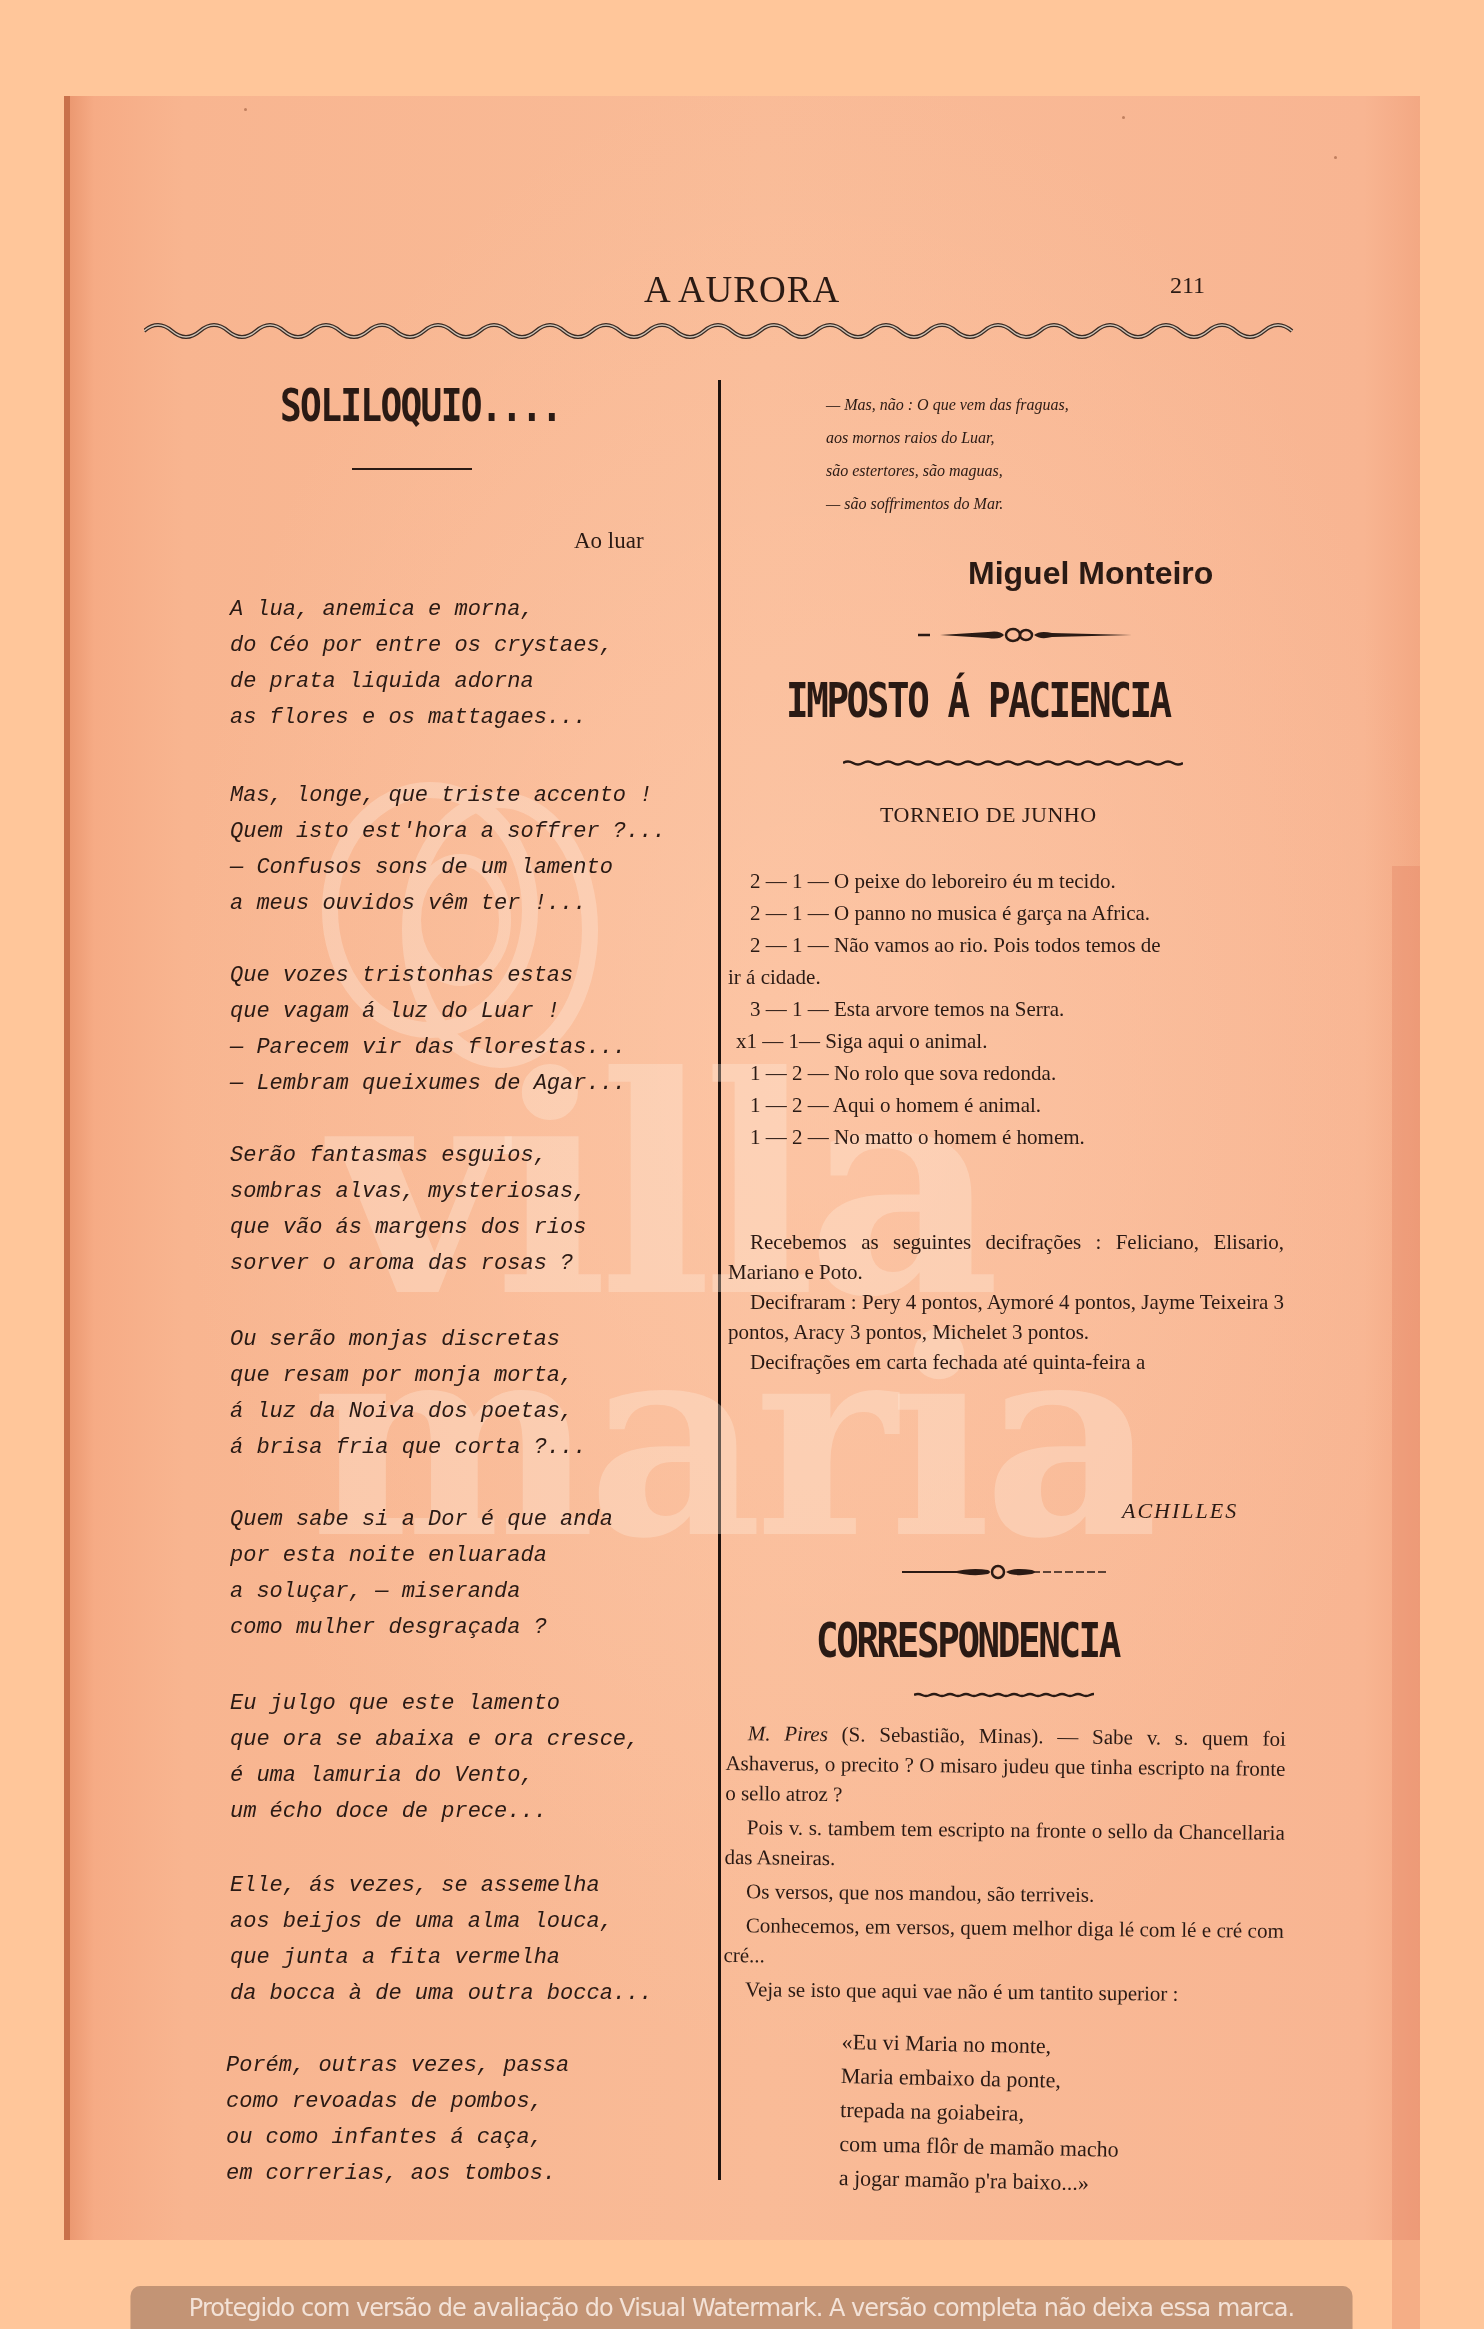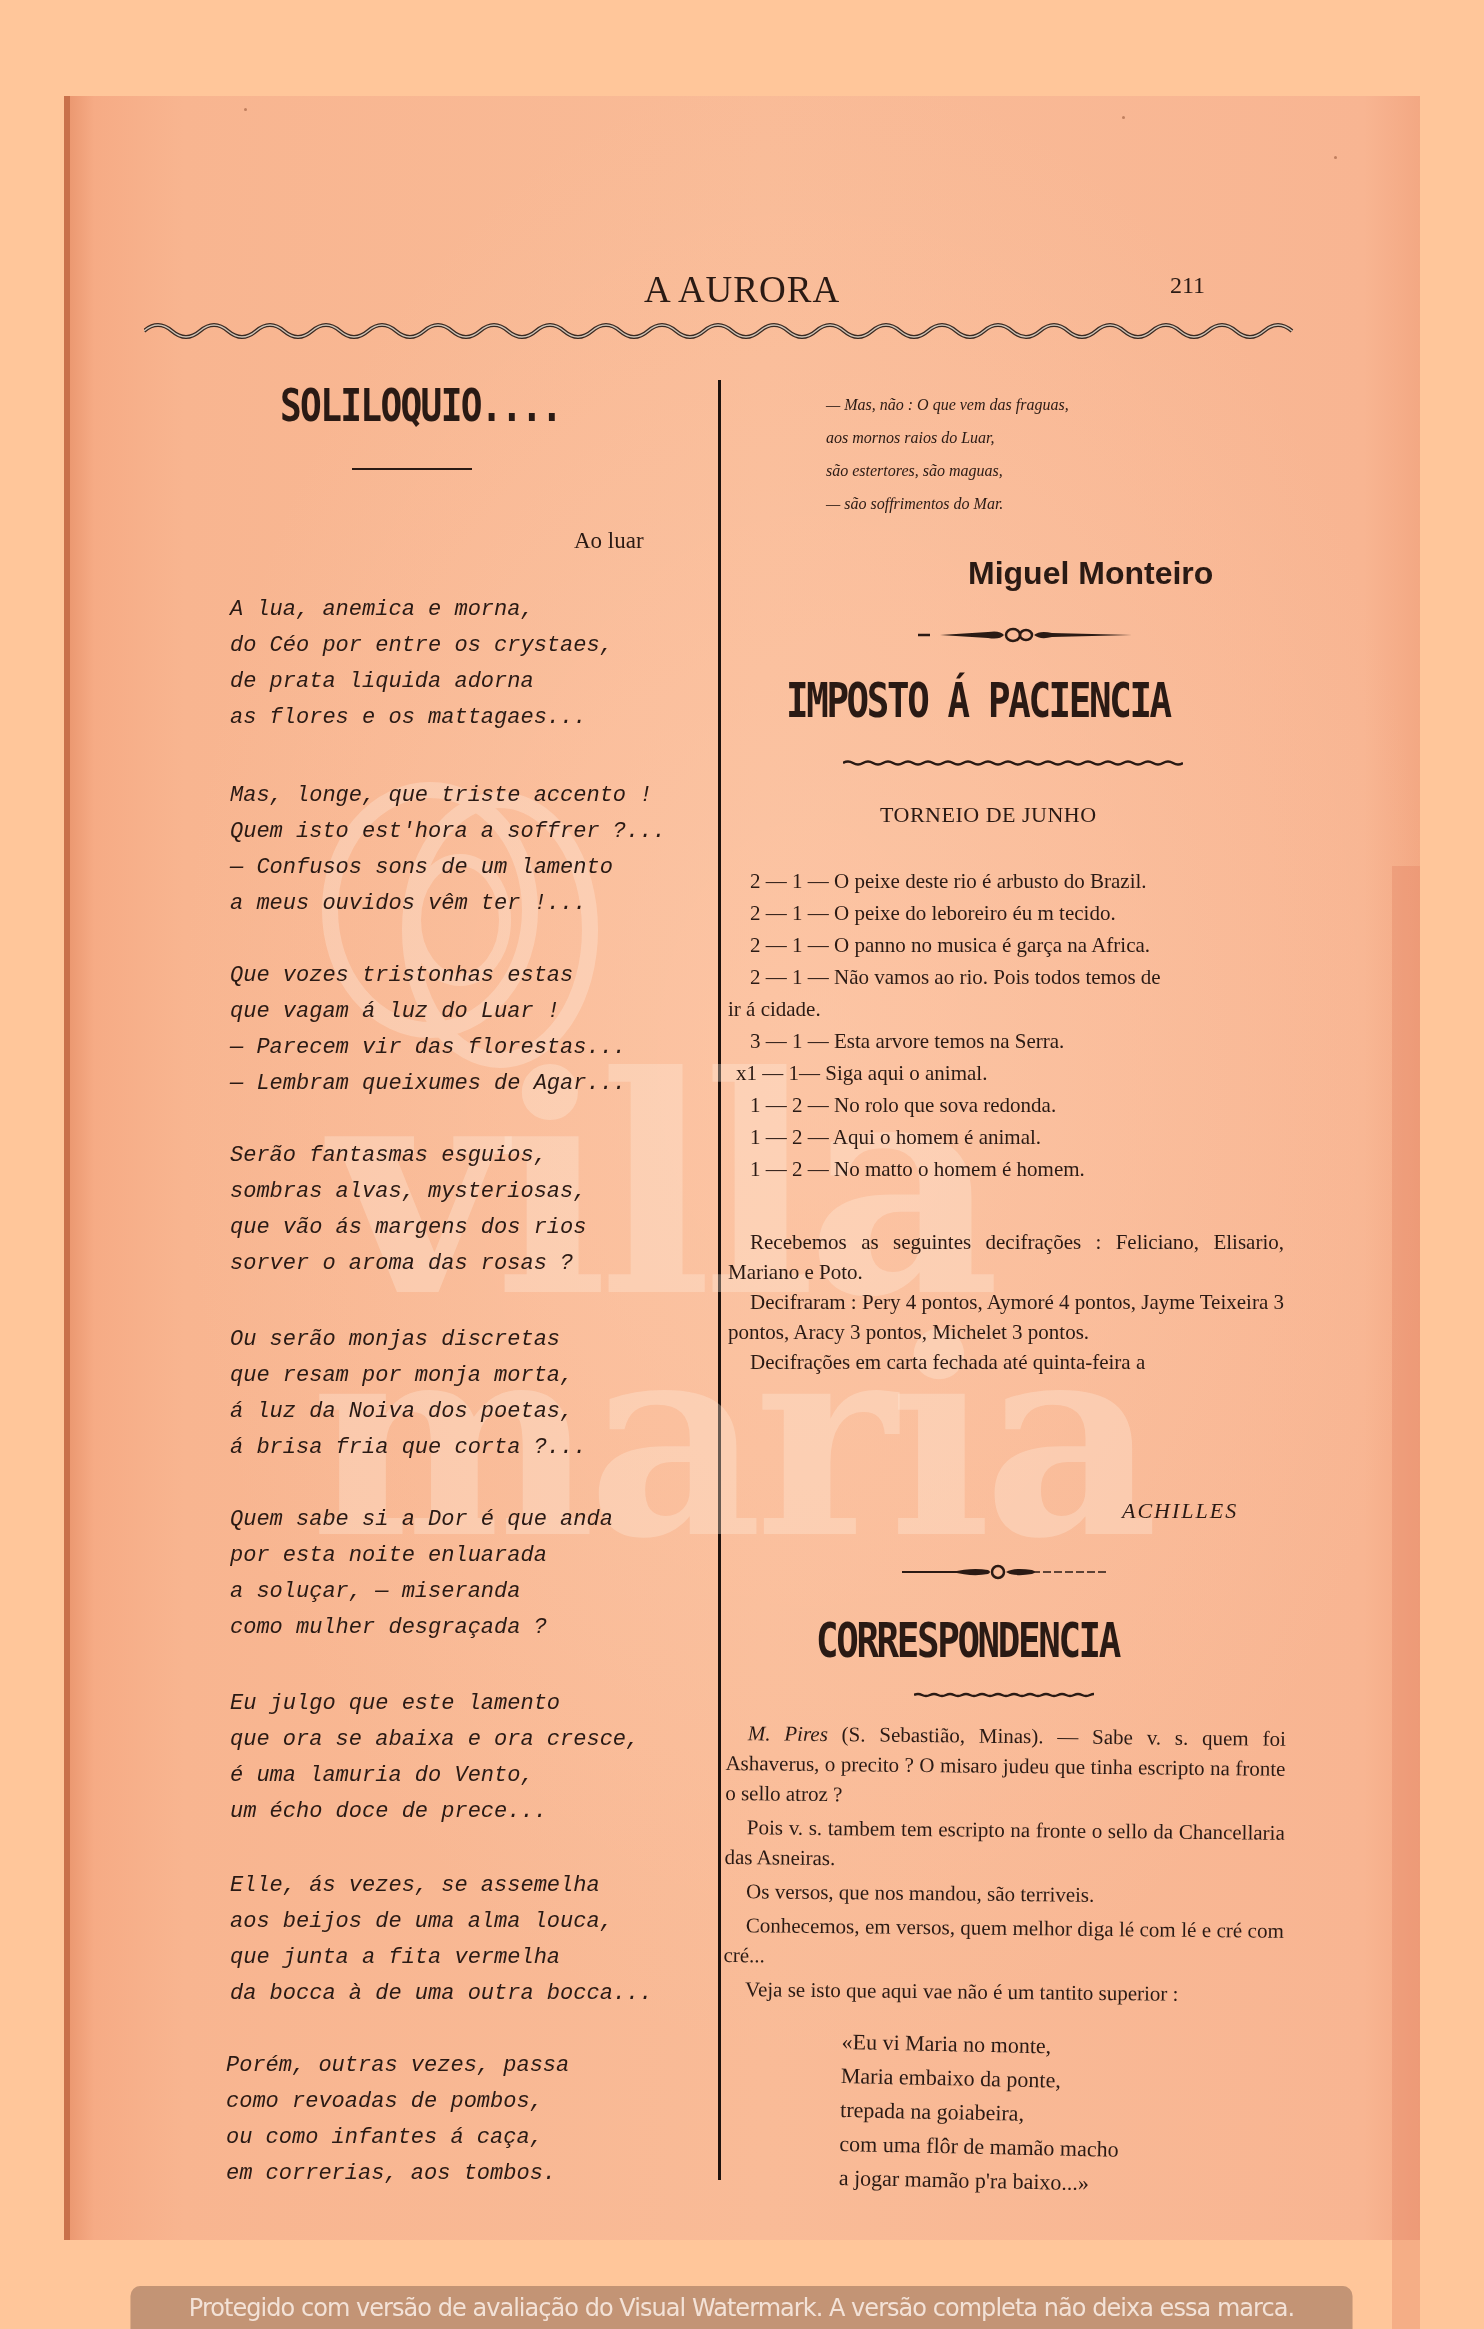--- a/index.html
+++ b/index.html
@@ -162,21 +162,20 @@
   <path d="M116 9 Q122 4 134 7 L214 9 L134 11 Q122 14 116 9 Z" fill="#2a1a14"></path>
 </svg>
 
 <div class="section-title" style="left:786px;top:672px">IMPOSTO Á PACIENCIA</div>
 <svg class="sub-rule" style="left:843px;top:760px;width:340px" viewBox="0 0 340 6" preserveAspectRatio="none">
   <path d="M0 3 q5 -3 10 0 t10 0 t10 0 t10 0 t10 0 t10 0 t10 0 t10 0 t10 0 t10 0 t10 0 t10 0 t10 0 t10 0 t10 0 t10 0 t10 0 t10 0 t10 0 t10 0 t10 0 t10 0 t10 0 t10 0 t10 0 t10 0 t10 0 t10 0 t10 0 t10 0 t10 0 t10 0 t10 0 t10 0" fill="none" stroke="#2a1a14" stroke-width="2.5"></path>
 </svg>
 <div class="subhead">TORNEIO DE JUNHO</div>
 
 <div class="puzzles">
-  <div class="p indent">2 — 1 — O peixe deste rio é arbusto do Brazil.</div>
   <div class="p indent">2 — 1 — O peixe do leboreiro éu m tecido.</div>
   <div class="p indent">2 — 1 — O panno no musica é garça na Africa.</div>
   <div class="p indent">2 — 1 —  Não vamos ao rio. Pois todos temos de</div>
   <div class="p">ir á cidade.</div>
   <div class="p indent">3 — 1 — Esta arvore temos na Serra.</div>
   <div class="p" style="padding-left:8px">x1 — 1— Siga aqui o animal.</div>
   <div class="p indent">1 — 2 — No rolo que sova redonda.</div>
   <div class="p indent">1 — 2 — Aqui o homem é animal.</div>
   <div class="p indent">1 — 2 — No matto o homem é homem.</div>
 </div>

